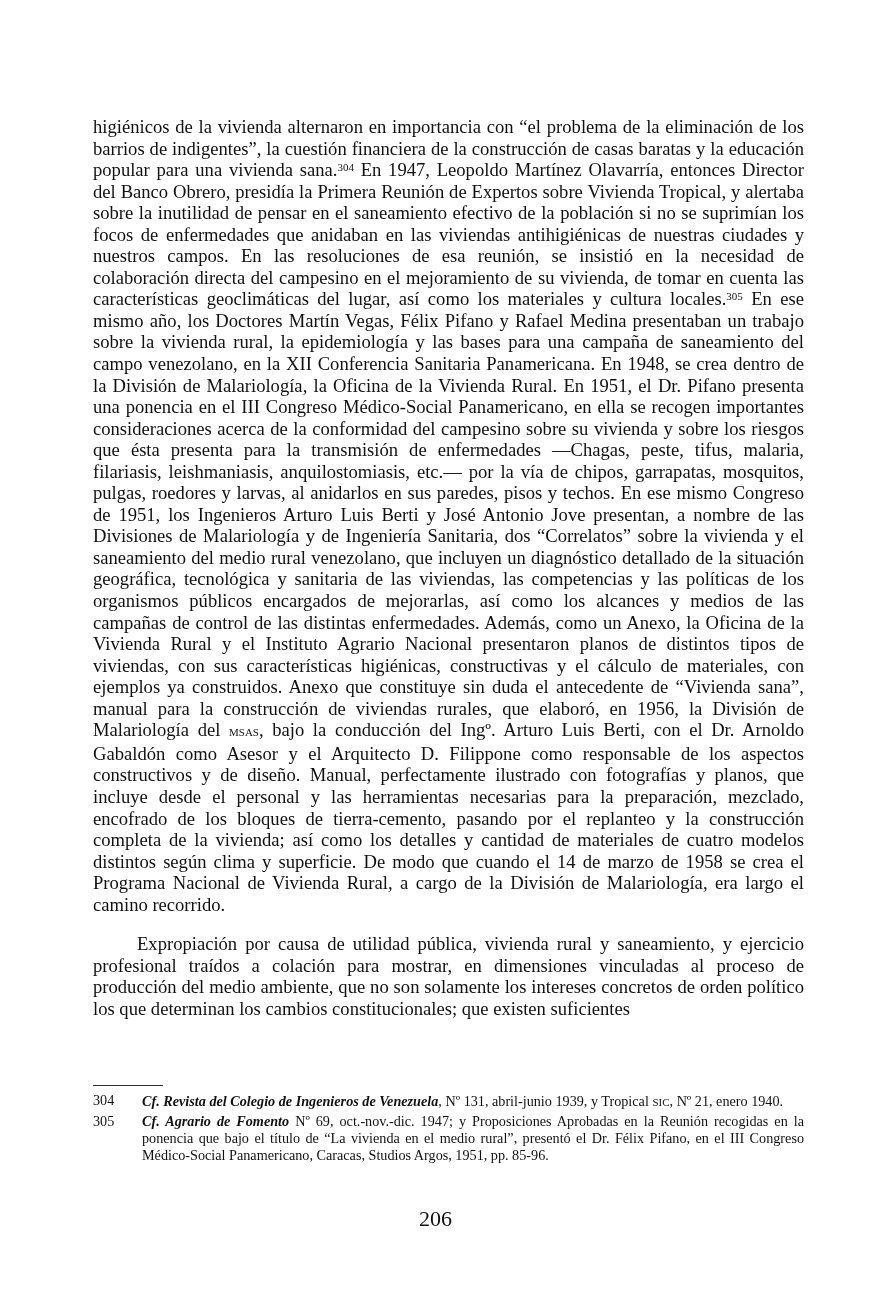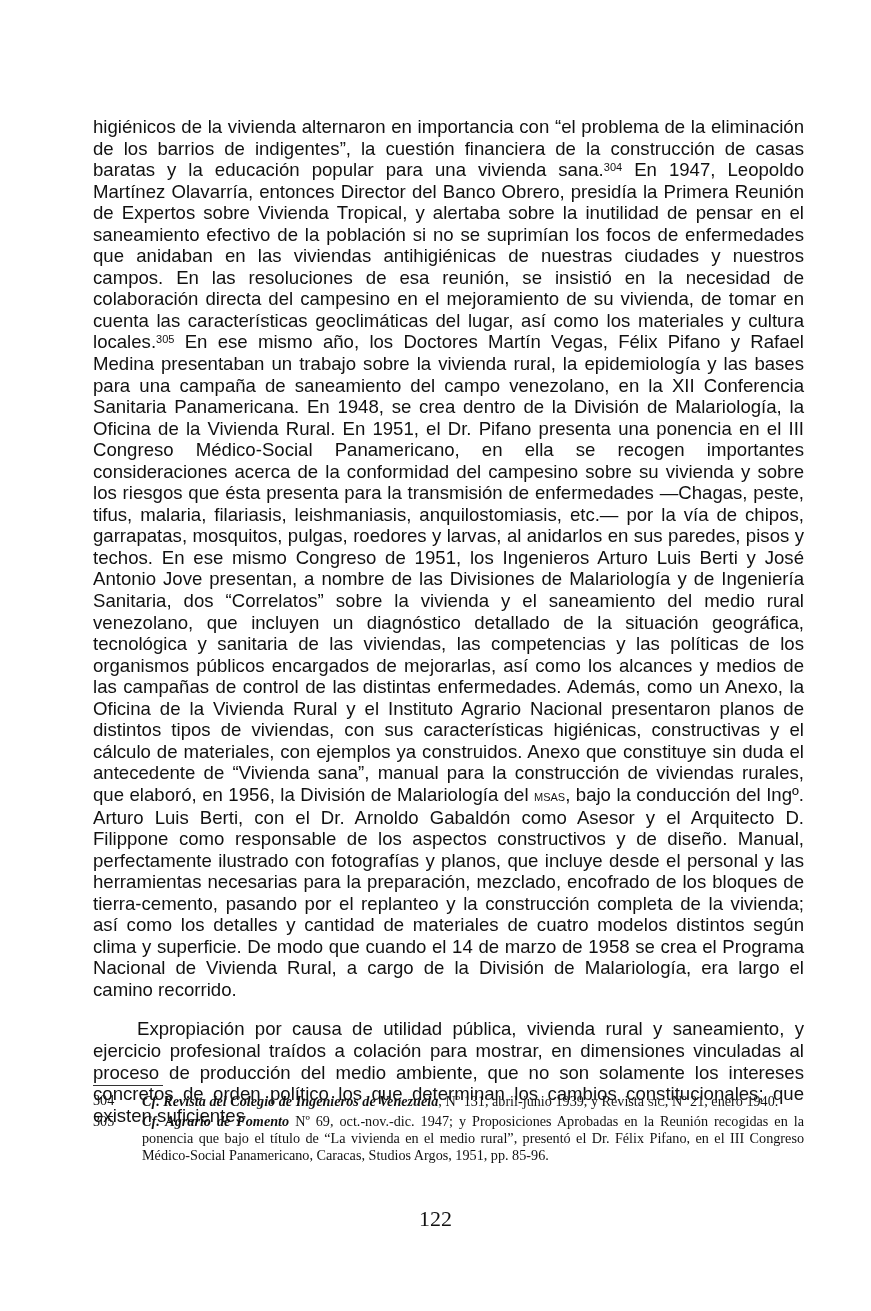--- a/index.html
+++ b/index.html
@@ -1,17 +1,17 @@
 <!DOCTYPE html>
 <html><head>
 <meta charset="utf-8">
 <style>
   html, body { margin: 0; padding: 0; background: #ffffff; }
   body { width: 871px; height: 1311px; position: relative; overflow: hidden; }
-  .page { position: absolute; left: 93px; top: 116px; width: 711px; color: #111; font-family: Liberation Sans, sans-serif; }
+  .page { position: absolute; left: 93px; top: 116px; width: 711px; color: #111; font-family: Liberation Serif, serif; }
   .para { font-size: 18.6px; line-height: 21.55px; text-align: justify; margin: 0; }
   .para.indent { text-indent: 44px; margin-top: 18px; }
   sup.fnref { font-size: 11px; vertical-align: 5px; line-height: 0; }
   .sc { font-variant: small-caps; font-size: 15px; }
   .rule { position: absolute; left: 93px; top: 1085px; width: 70px; height: 1px; background: #333; }
   .notes { position: absolute; left: 93px; top: 1092px; width: 711px; font-family: "Liberation Serif", "DejaVu Serif", serif; color: #111; font-size: 14.2px; line-height: 17px; }
   .note { display: flex; margin-bottom: 3px; }
   .note .num { width: 49px; flex: 0 0 49px; }
   .note .txt { flex: 1; text-align: justify; }
   .note i { font-style: italic; font-weight: bold; }
@@ -23,21 +23,21 @@
 <div class="page">
   <p class="para"><span>higiénicos de la vivienda alternaron en importancia con “el problema de la eliminación de los barrios de indigentes”, la cuestión financiera de la construcción de casas baratas y la educación popular para una vivienda sana.</span><sup class="fnref">304</sup><span> En 1947, Leopoldo Martínez Olavarría, entonces Director del Banco Obrero, presidía la Primera Reunión de Expertos sobre Vivienda Tropical, y alertaba sobre la inutilidad de pensar en el saneamiento efectivo de la población si no se suprimían los focos de enfermedades que anidaban en las viviendas antihigiénicas de nuestras ciudades y nuestros campos. En las resoluciones de esa reunión, se insistió en la necesidad de colaboración directa del campesino en el mejoramiento de su vivienda, de tomar en cuenta las características geoclimáticas del lugar, así como los materiales y cultura locales.</span><sup class="fnref">305</sup><span> En ese mismo año, los Doctores Martín Vegas, Félix Pifano y Rafael Medina presentaban un trabajo sobre la vivienda rural, la epidemiología y las bases para una campaña de saneamiento del campo venezolano, en la XII Conferencia Sanitaria Panamericana. En 1948, se crea dentro de la División de Malariología, la Oficina de la Vivienda Rural. En 1951, el Dr. Pifano presenta una ponencia en el III Congreso Médico-Social Panamericano, en ella se recogen importantes consideraciones acerca de la conformidad del campesino sobre su vivienda y sobre los riesgos que ésta presenta para la transmisión de enfermedades —Chagas, peste, tifus, malaria, filariasis, leishmaniasis, anquilostomiasis, etc.— por la vía de chipos, garrapatas, mosquitos, pulgas, roedores y larvas, al anidarlos en sus paredes, pisos y techos. En ese mismo Congreso de 1951, los Ingenieros Arturo Luis Berti y José Antonio Jove presentan, a nombre de las Divisiones de Malariología y de Ingeniería Sanitaria, dos “Correlatos” sobre la vivienda y el saneamiento del medio rural venezolano, que incluyen un diagnóstico detallado de la situación geográfica, tecnológica y sanitaria de las viviendas, las competencias y las políticas de los organismos públicos encargados de mejorarlas, así como los alcances y medios de las campañas de control de las distintas enfermedades. Además, como un Anexo, la Oficina de la Vivienda Rural y el Instituto Agrario Nacional presentaron planos de distintos tipos de viviendas, con sus características higiénicas, constructivas y el cálculo de materiales, con ejemplos ya construidos. Anexo que constituye sin duda el antecedente de “Vivienda sana”, manual para la construcción de viviendas rurales, que elaboró, en 1956, la División de Malariología del </span><span class="sc">msas</span><span>, bajo la conducción del Ingº. Arturo Luis Berti, con el Dr. Arnoldo Gabaldón como Asesor y el Arquitecto D. Filippone como responsable de los aspectos constructivos y de diseño. Manual, perfectamente ilustrado con fotografías y planos, que incluye desde el personal y las herramientas necesarias para la preparación, mezclado, encofrado de los bloques de tierra-cemento, pasando por el replanteo y la construcción completa de la vivienda; así como los detalles y cantidad de materiales de cuatro modelos distintos según clima y superficie. De modo que cuando el 14 de marzo de 1958 se crea el Programa Nacional de Vivienda Rural, a cargo de la División de Malariología, era largo el camino recorrido.</span></p>
   <p class="para indent">Expropiación por causa de utilidad pública, vivienda rural y saneamiento, y ejercicio profesional traídos a colación para mostrar, en dimensiones vinculadas al proceso de producción del medio ambiente, que no son solamente los intereses concretos de orden político los que determinan los cambios constitucionales; que existen suficientes</p>
 </div>
 
 <div class="rule"></div>
 
 <div class="notes">
   <div class="note">
     <span class="num">304</span>
-    <span class="txt"><i>Cf. Revista del Colegio de Ingenieros de Venezuela</i><span>, Nº 131, abril-junio 1939, y Revista </span><span class="sc" style="font-size:16px">sic</span><span>, Nº 21, enero 1940.</span></span>
+    <span class="txt"><i>Cf. Revista del Colegio de Ingenieros de Venezuela</i><span>, Nº 131, abril-junio 1939, y Tropical </span><span class="sc" style="font-size:16px">sic</span><span>, Nº 21, enero 1940.</span></span>
   </div>
   <div class="note">
     <span class="num">305</span>
     <span class="txt"><i>Cf. Agrario de Fomento</i><span> Nº 69, oct.-nov.-dic. 1947; y Proposiciones Aprobadas en la Reunión recogidas en la ponencia que bajo el título de “La vivienda en el medio rural”, presentó el Dr. Félix Pifano, en el III Congreso Médico-Social Panamericano, Caracas, Studios Argos, 1951, pp. 85-96.</span></span>
   </div>
 </div>
 
-<div class="pagenum">122</div>
+<div class="pagenum">206</div>
 
 </body></html>

